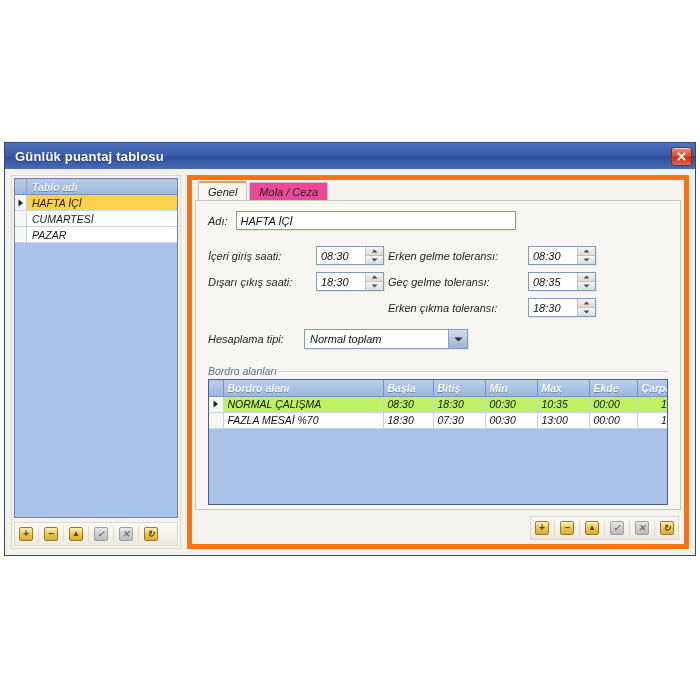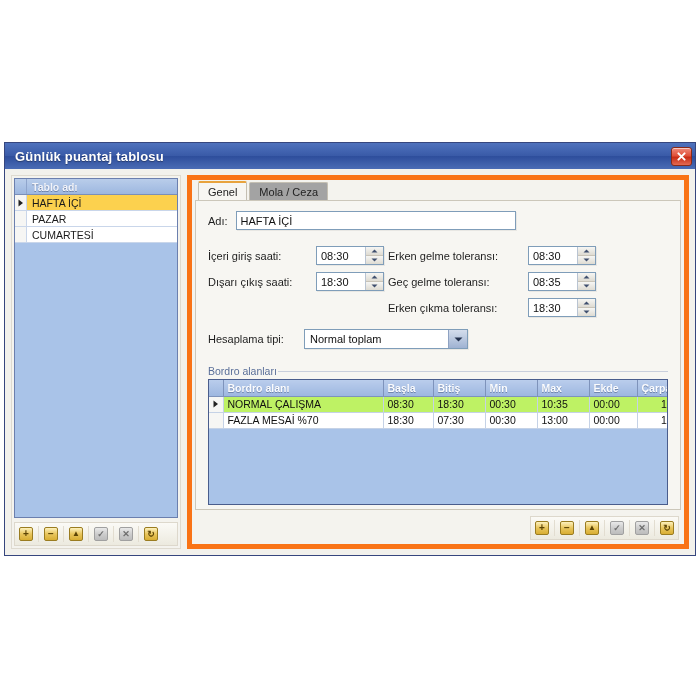--- a/index.html
+++ b/index.html
@@ -67,20 +67,21 @@
   }
   .close-btn svg { display:block; }
 
   .win-body {
     flex: 1 1 auto;
     display: flex;
     padding: 6px 6px 6px 6px;
     box-sizing: border-box;
     gap: 6px;
     background: #f2f1ec;
+    font-style: italic;
   }
 
   
   .left-panel {
     width: 170px;
     flex: 0 0 170px;
     display: flex;
     flex-direction: column;
     background: #f4f3ee;
     border: 1px solid #dedad0;
@@ -215,21 +216,21 @@
     gap: 2px;
     box-sizing: border-box;
   }
   .tab {
     height: 18px;
     padding: 0 9px;
     font-size: 11px;
     color: #222;
     display: flex;
     align-items: center;
-    background: #a3a3a3;
+    background: #ec4899;
     border: 1px solid #c4bfb2;
     border-bottom: none;
     border-radius: 2px 2px 0 0;
     cursor: pointer;
     box-sizing: border-box;
     white-space: nowrap;
   }
   .tab.active {
     background: #f7f6f2;
     border-top: 2px solid #e8a33d;
@@ -466,26 +467,26 @@
             <div class="ind">
               <svg width="6" height="8" viewBox="0 0 6 8">
                 <path d="M0.5 0.5 L5 4 L0.5 7.5 Z" fill="#222"></path>
               </svg>
             </div>
             <div class="cell">HAFTA İÇİ</div>
           </div>
 
           <div class="lg-row">
             <div class="ind"></div>
-            <div class="cell">PAZAR</div>
+            <div class="cell">CUMARTESİ</div>
           </div>
 
           <div class="lg-row">
             <div class="ind"></div>
-            <div class="cell">CUMARTESİ</div>
+            <div class="cell">PAZAR</div>
           </div>
         </div>
 
         <div class="toolbar">
           <div class="tb-btn">
             <span class="icon-sq">
                 <span class="gl">+</span>
               </span>
           </div>
           <div class="tb-sep"></div>

